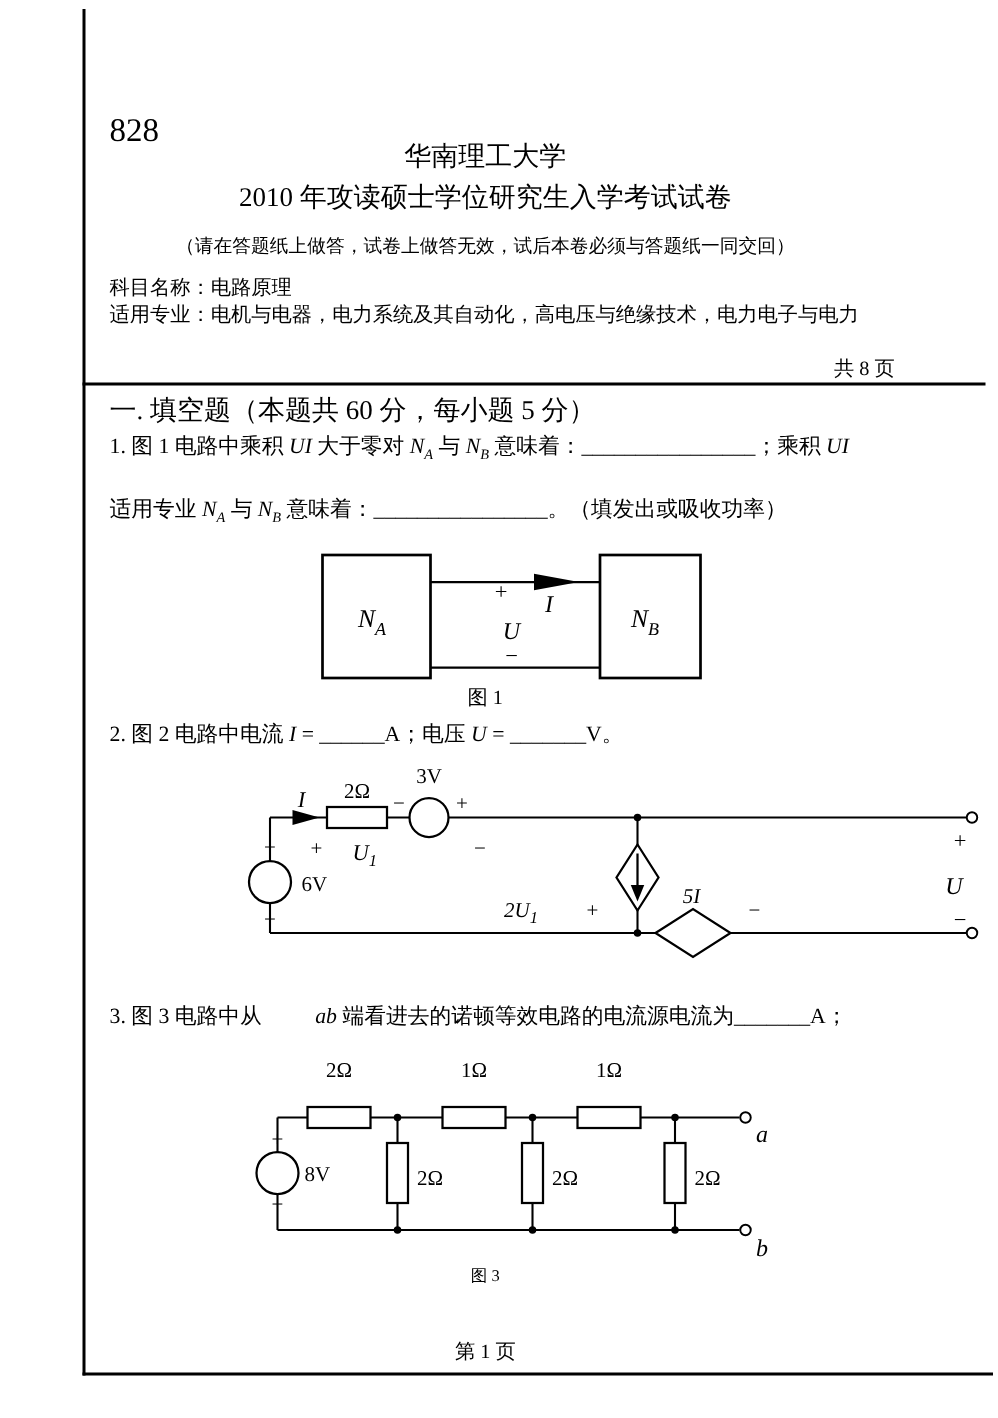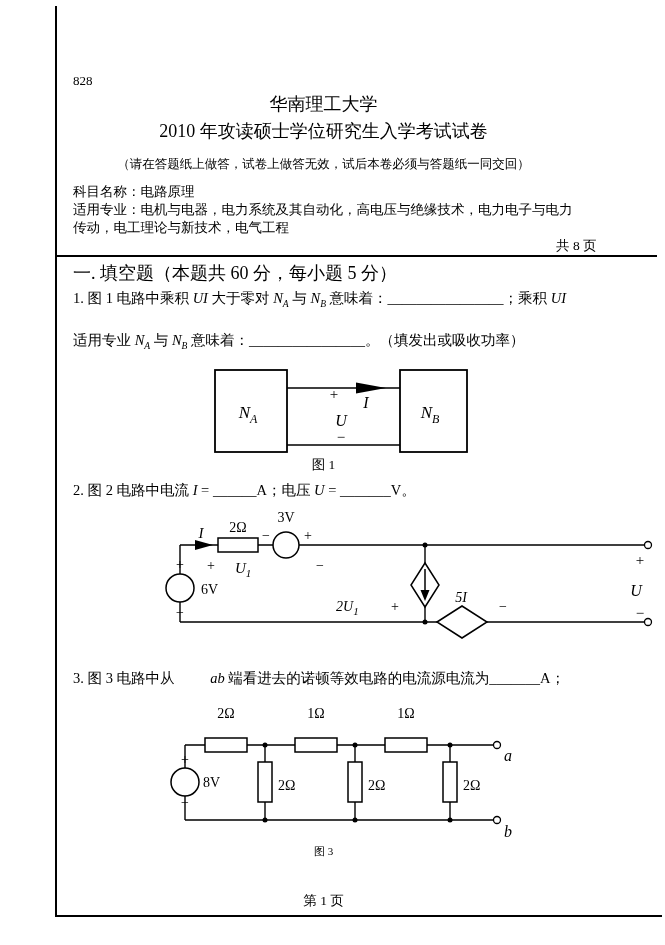--- a/index.html
+++ b/index.html
@@ -13,27 +13,26 @@
 </style>
 </head>
 <body>
 
 <div id="page">
 
   <div class="abs line" style="left:55px;top:6px;width:2px;height:911px"></div>
   <div class="abs line" style="left:55px;top:915px;width:607px;height:2px"></div>
   <div class="abs line" style="left:55px;top:255px;width:602px;height:2px"></div>
 
-  <div class="abs" style="left:73px;top:72px;font-size:13px">828</div>
+  <div class="abs" style="left:73px;top:72px;font-size:22px">828</div>
   <div class="abs ctr" style="top:92px;font-size:18px">华南理工大学</div>
   <div class="abs ctr" style="top:119px;font-size:18px">2010 年攻读硕士学位研究生入学考试试卷</div>
   <div class="abs ctr" style="top:156px;font-size:12.5px">（请在答题纸上做答，试卷上做答无效，试后本卷必须与答题纸一同交回）</div>
   <div class="abs" style="left:73px;top:183px;font-size:13.5px">科目名称：电路原理</div>
   <div class="abs" style="left:73px;top:201px;font-size:13.5px">适用专业：电机与电器，电力系统及其自动化，高电压与绝缘技术，电力电子与电力</div>
-  <div class="abs" style="left:73px;top:219px;font-size:13.5px">传动，电工理论与新技术，电气工程</div>
   <div class="abs" style="left:556px;top:237px;font-size:13.5px">共  8  页</div>
 
   <div class="abs" style="left:73px;top:261px;font-size:18px">一. 填空题（本题共 60 分，每小题 5 分）</div>
 
   <div class="abs" style="left:73px;top:289px;font-size:14.5px"><span>1. 图 1 电路中乘积 </span><span style="font-style: italic;">UI</span><span> 大于零对 </span><span style="font-style: italic;">N</span><sub style="font-style: italic;">A</sub><span> 与 </span><span style="font-style: italic;">N</span><sub style="font-style: italic;">B</sub><span> 意味着：</span><span>________________</span><span>；乘积 </span><span style="font-style: italic;">UI</span></div>
   <div class="abs" style="left:73px;top:331px;font-size:14.5px"><span>适用专业 </span><span style="font-style: italic;">N</span><sub style="font-style: italic;">A</sub><span> 与 </span><span style="font-style: italic;">N</span><sub style="font-style: italic;">B</sub><span> 意味着：</span><span>________________</span><span>。（填发出或吸收功率）</span></div>
 
   <svg class="abs" style="left:0;top:362px" width="665" height="95" viewBox="0 0 665 95">
     <path d="M287 26 H400 M287 83 H400" fill="none" stroke="#000" stroke-width="1.5"></path>
     <rect x="215" y="8" width="72" height="82" fill="#fff" stroke="#000" stroke-width="1.8"></rect>

